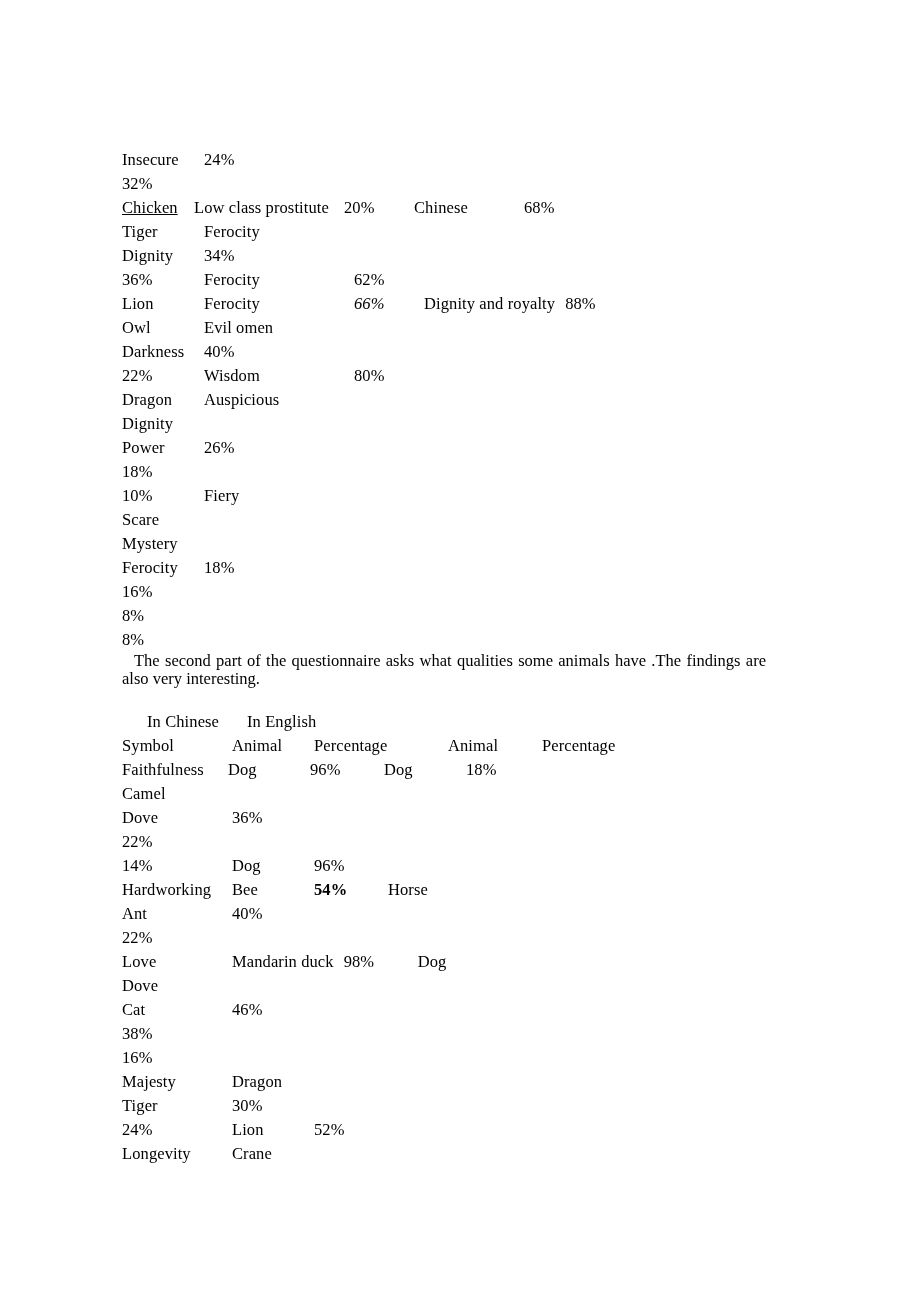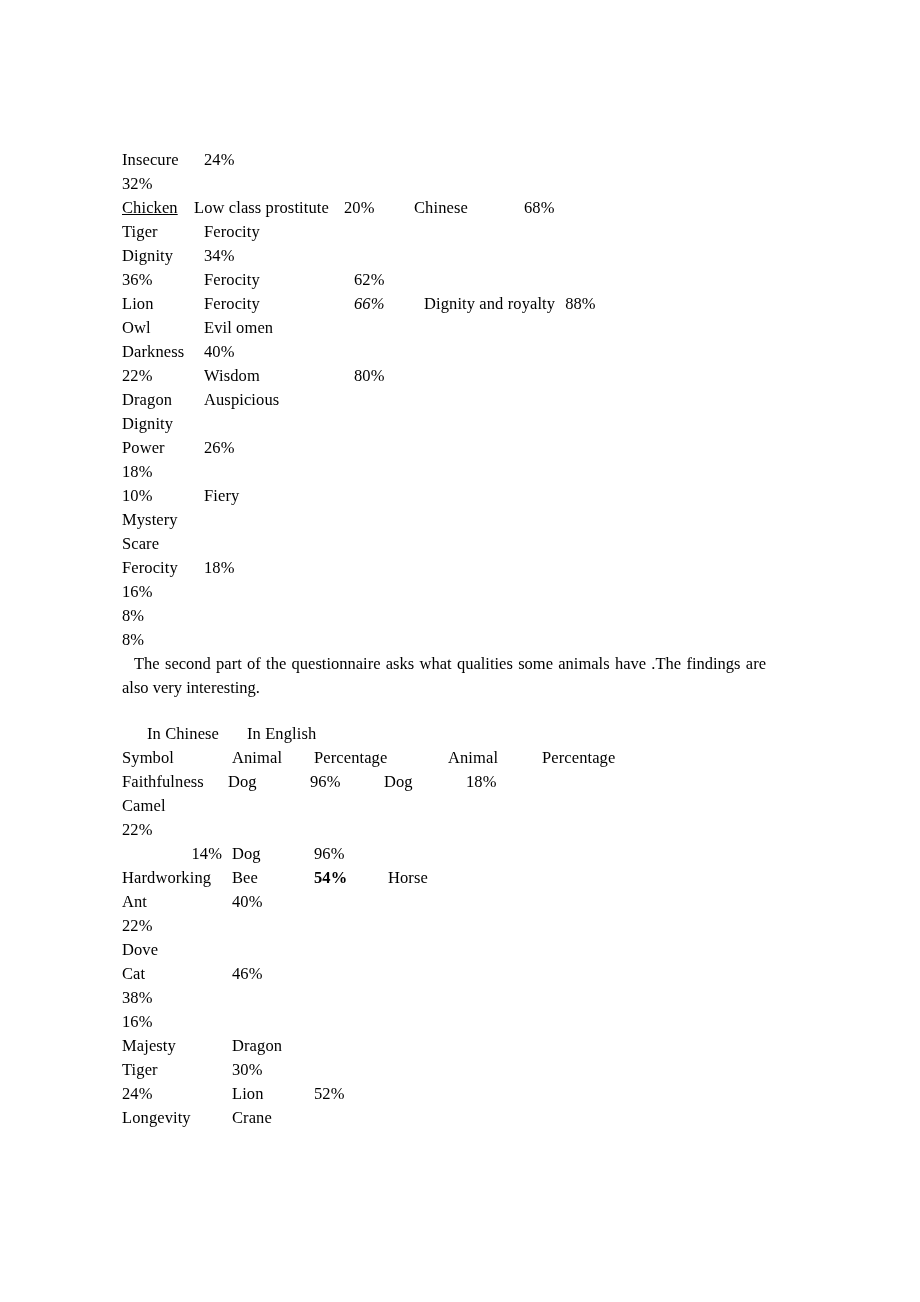--- a/index.html
+++ b/index.html
@@ -40,21 +40,21 @@
     white-space: pre;
     letter-spacing: 0.1px;
   }
   
   .cell {
     display: inline-block;
     white-space: pre;
   }
   .para {
     font-size: 16.5px;
-    line-height: 24px;
+    line-height: 18px;
     text-align: justify;
     text-justify: inter-word;
     margin: 0;
     text-indent: 12px;
     width: 644px;
   }
   .gap-block { height: 22px; }
   .indent-hdr { padding-left: 25px; }
 </style>
 </head>
@@ -72,42 +72,44 @@
         <div class="line"><span class="cell" style="min-width: 72px; padding-right: 10px;">36%</span><span class="cell" style="min-width: 140px; padding-right: 10px;">Ferocity</span><span class="cell">62%</span></div>
         <div class="line"><span class="cell" style="min-width: 72px; padding-right: 10px;">Lion</span><span class="cell" style="min-width: 140px; padding-right: 10px;">Ferocity</span><span class="cell" style="min-width: 60px; padding-right: 10px; font-style: italic;">66%</span><span class="cell" style="min-width: 100px; padding-right: 10px;">Dignity and royalty</span><span class="cell">88%</span></div>
         <div class="line"><span class="cell" style="min-width: 72px; padding-right: 10px;">Owl</span><span class="cell">Evil omen</span></div>
         <div class="line"><span class="cell" style="min-width: 72px; padding-right: 10px;">Darkness</span><span class="cell">40%</span></div>
         <div class="line"><span class="cell" style="min-width: 72px; padding-right: 10px;">22%</span><span class="cell" style="min-width: 140px; padding-right: 10px;">Wisdom</span><span class="cell">80%</span></div>
         <div class="line"><span class="cell" style="min-width: 72px; padding-right: 10px;">Dragon</span><span class="cell">Auspicious</span></div>
         <div class="line"><span class="cell">Dignity</span></div>
         <div class="line"><span class="cell" style="min-width: 72px; padding-right: 10px;">Power</span><span class="cell">26%</span></div>
         <div class="line"><span class="cell">18%</span></div>
         <div class="line"><span class="cell" style="min-width: 72px; padding-right: 10px;">10%</span><span class="cell">Fiery</span></div>
+        <div class="line"><span class="cell">Scare</span></div>
         <div class="line"><span class="cell">Mystery</span></div>
-        <div class="line"><span class="cell">Scare</span></div>
         <div class="line"><span class="cell" style="min-width: 72px; padding-right: 10px;">Ferocity</span><span class="cell">18%</span></div>
         <div class="line"><span class="cell">16%</span></div>
         <div class="line"><span class="cell">8%</span></div>
         <div class="line"><span class="cell">8%</span></div>
       </div>
 
     <p class="para">The second part of the questionnaire asks what qualities some animals have .The findings are also very interesting.</p>
 
     <div class="gap-block"></div>
 
     <div id="table-two">
         <div class="line indent-hdr"><span class="cell" style="min-width: 90px; padding-right: 10px;">In Chinese</span><span class="cell">In English</span></div>
         <div class="line"><span class="cell" style="min-width: 100px; padding-right: 10px;">Symbol</span><span class="cell" style="min-width: 72px; padding-right: 10px;">Animal</span><span class="cell" style="min-width: 124px; padding-right: 10px;">Percentage</span><span class="cell" style="min-width: 84px; padding-right: 10px;">Animal</span><span class="cell">Percentage</span></div>
         <div class="line"><span class="cell" style="min-width: 100px; padding-right: 6px;">Faithfulness</span><span class="cell" style="min-width: 72px; padding-right: 10px;">Dog</span><span class="cell" style="min-width: 64px; padding-right: 10px;">96%</span><span class="cell" style="min-width: 72px; padding-right: 10px;">Dog</span><span class="cell">18%</span></div>
         <div class="line"><span class="cell">Camel</span></div>
+        <div class="line"><span class="cell" style="min-width: 100px; padding-right: 10px;">Dove</span><span class="cell">36%</span></div>
         <div class="line"><span class="cell">22%</span></div>
-        <div class="line"><span class="cell" style="min-width: 100px; padding-right: 10px; text-align: right;">14%</span><span class="cell" style="min-width: 72px; padding-right: 10px;">Dog</span><span class="cell">96%</span></div>
+        <div class="line"><span class="cell" style="min-width: 100px; padding-right: 10px;">14%</span><span class="cell" style="min-width: 72px; padding-right: 10px;">Dog</span><span class="cell">96%</span></div>
         <div class="line"><span class="cell" style="min-width: 100px; padding-right: 10px;">Hardworking</span><span class="cell" style="min-width: 72px; padding-right: 10px;">Bee</span><span class="cell" style="min-width: 64px; padding-right: 10px; font-weight: bold;">54%</span><span class="cell">Horse</span></div>
         <div class="line"><span class="cell" style="min-width: 100px; padding-right: 10px;">Ant</span><span class="cell">40%</span></div>
         <div class="line"><span class="cell">22%</span></div>
+        <div class="line"><span class="cell" style="min-width: 100px; padding-right: 10px;">Love</span><span class="cell" style="min-width: 72px; padding-right: 10px;">Mandarin duck</span><span class="cell" style="min-width: 64px; padding-right: 10px;">98%</span><span class="cell">Dog</span></div>
         <div class="line"><span class="cell">Dove</span></div>
         <div class="line"><span class="cell" style="min-width: 100px; padding-right: 10px;">Cat</span><span class="cell">46%</span></div>
         <div class="line"><span class="cell">38%</span></div>
         <div class="line"><span class="cell">16%</span></div>
         <div class="line"><span class="cell" style="min-width: 100px; padding-right: 10px;">Majesty</span><span class="cell">Dragon</span></div>
         <div class="line"><span class="cell" style="min-width: 100px; padding-right: 10px;">Tiger</span><span class="cell">30%</span></div>
         <div class="line"><span class="cell" style="min-width: 100px; padding-right: 10px;">24%</span><span class="cell" style="min-width: 72px; padding-right: 10px;">Lion</span><span class="cell">52%</span></div>
         <div class="line"><span class="cell" style="min-width: 100px; padding-right: 10px;">Longevity</span><span class="cell">Crane</span></div>
       </div>
 

